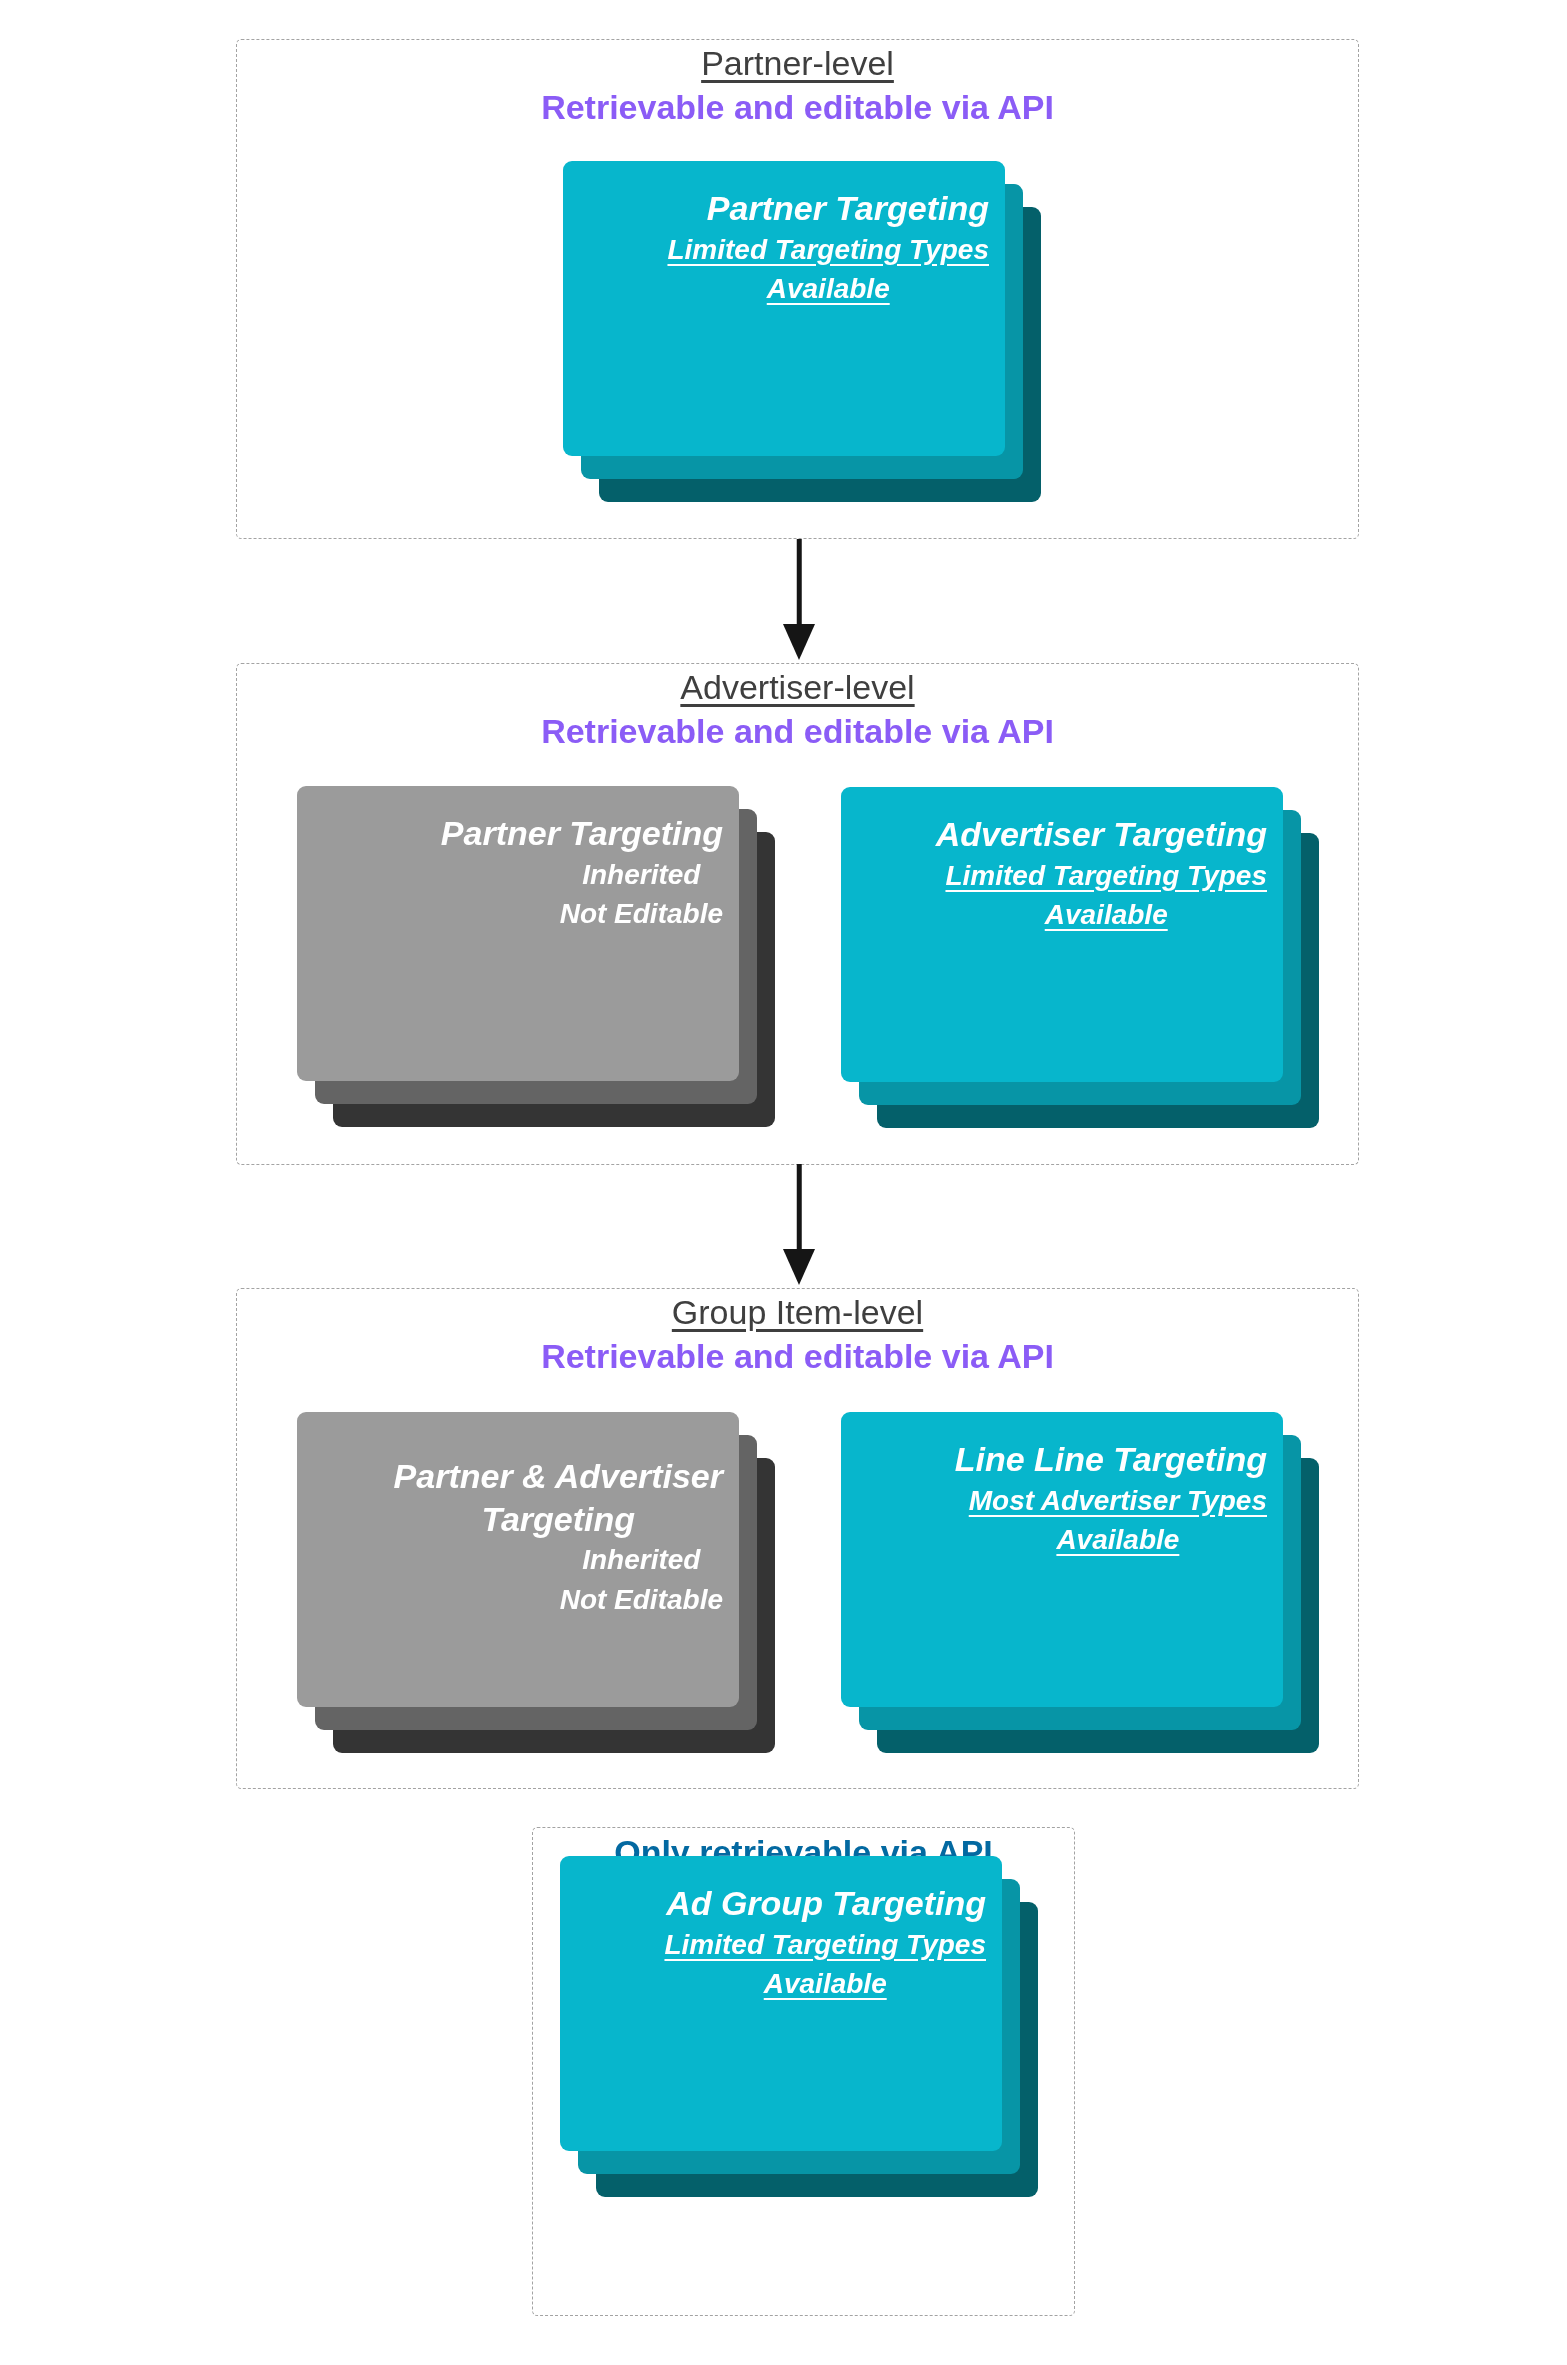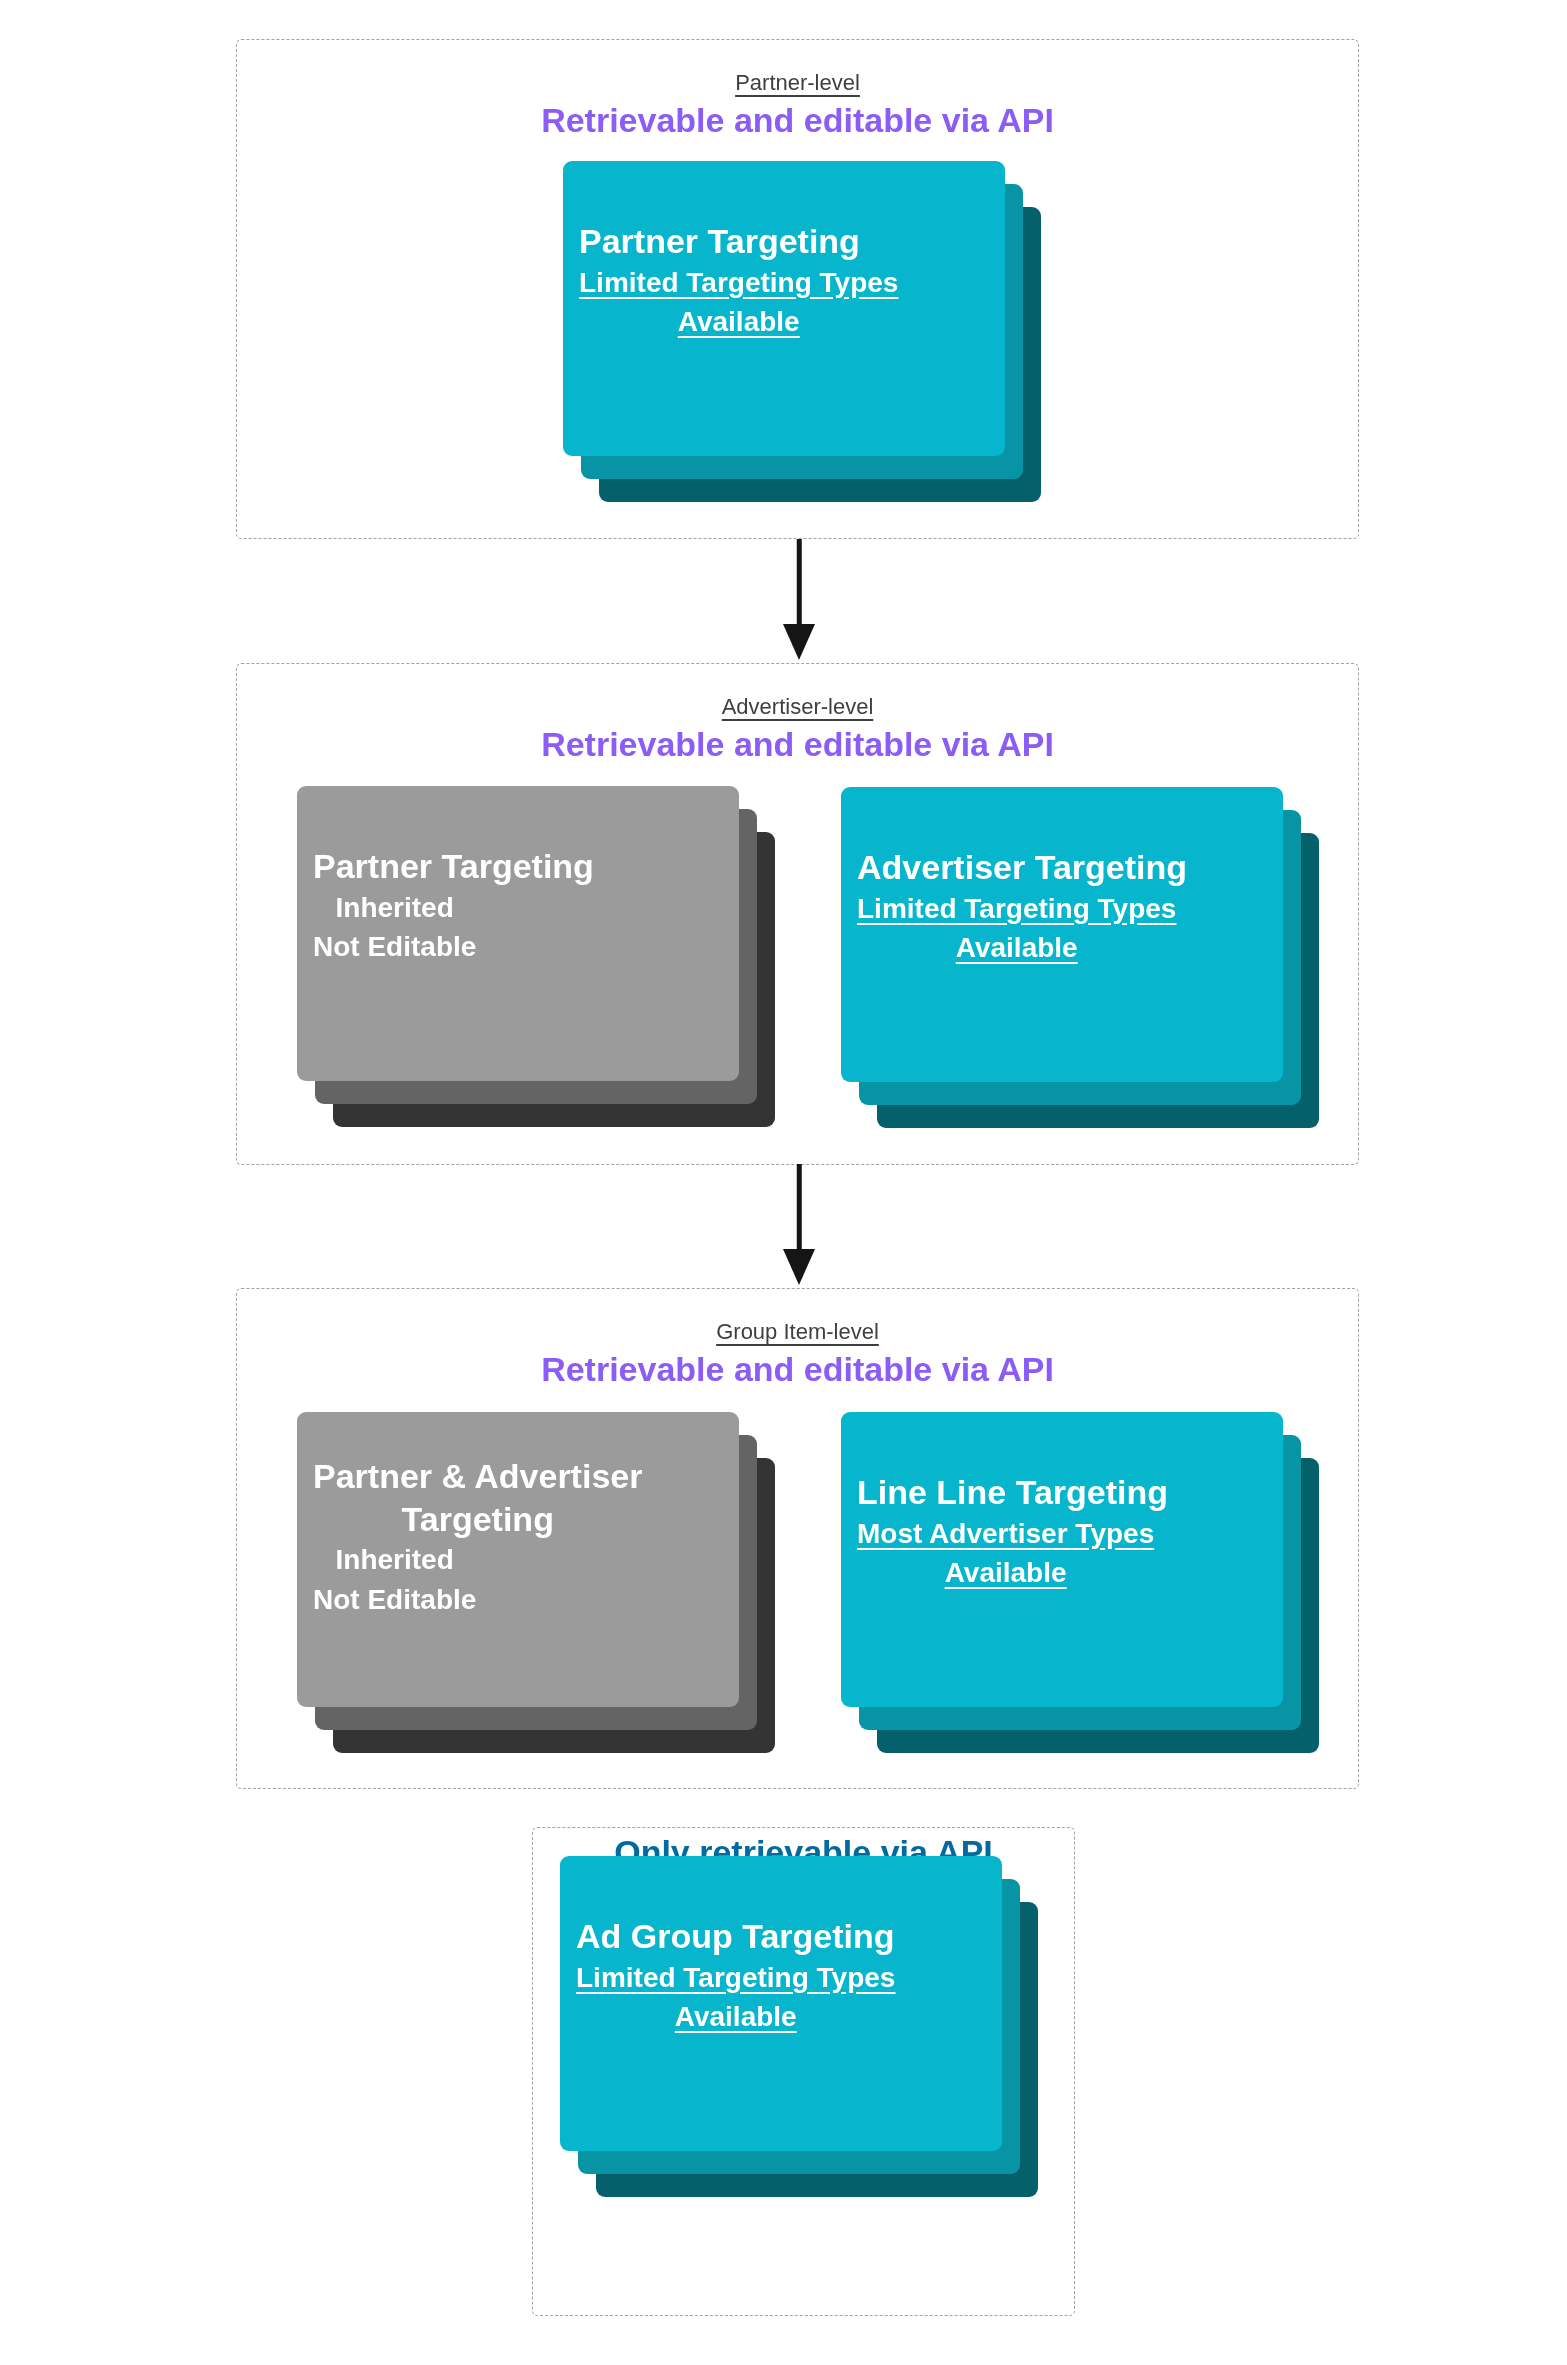--- a/index.html
+++ b/index.html
@@ -18,22 +18,22 @@
     border:1.8px dashed #a3a3a3;
     border-radius:5.4px;
     text-align:center;
   }
   #sec-partner    {left:236px; top:39px;   width:1123px; height:500px;}
   #sec-advertiser {left:236px; top:663px;  width:1123px; height:502px;}
   #sec-lineitem   {left:236px; top:1288px; width:1123px; height:501px;}
   #sec-adgroup    {left:532px; top:1827px; width:543px;  height:489px;}
 
   .sec-title{
-    margin-top:30px;
-    font-size:22px;
+    margin-top:3px;
+    font-size:34px;
     line-height:1.2;
     font-weight:400;
     color:#3f3f3f;
     text-decoration:underline;
     text-underline-offset:4.5px;
   }
   .sec-sub{
     margin-top:3.6px;
     font-size:34px;
     line-height:1.2;
@@ -53,25 +53,26 @@
   .layer.back{transform:translate(36px,46px);}
   .teal .front{background:#07b6cc;}
   .teal .mid  {background:#0795a6;}
   .teal .back {background:#04606a;}
   .gray .front{background:#9b9b9b;}
   .gray .mid  {background:#646464;}
   .gray .back {background:#343434;}
   .front{
     display:flex;
     flex-direction:column;
-    align-items:flex-start;
+    align-items:flex-end;
     box-sizing:border-box;
-    padding:59px 16px 0;
+    padding:26px 16px 0;
     color:#ffffff;
     text-align:center;
+    font-style:italic;
   }
   .front.two-line{padding-top:43px;}
   .card-title{
     font-size:34px;
     font-weight:700;
     line-height:1.25;
     white-space:pre-line;
   }
   .card-body{
     font-size:28px;

